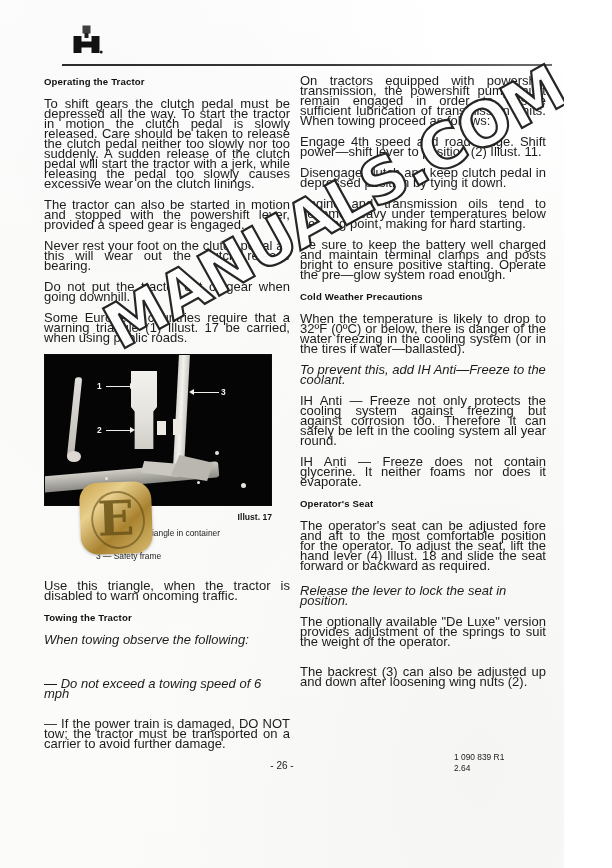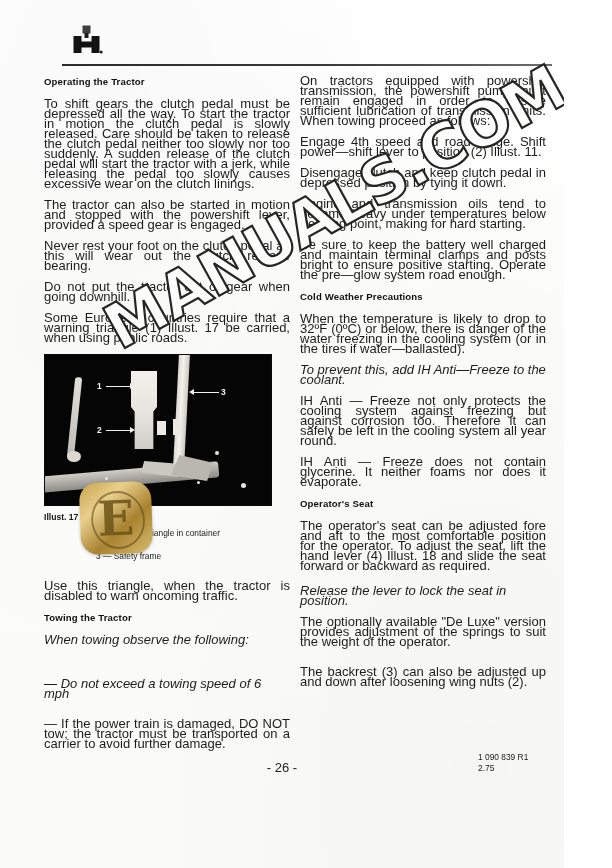--- a/index.html
+++ b/index.html
@@ -165,46 +165,46 @@
   .c1 .lead { left: 9px; width: 26px; }
   .c1 .arrow { left: 33px; border-left: 5px solid #f0efe9; }
   .c2 { left: 52px; top: 70px; }
   .c2 .lead { left: 9px; width: 26px; }
   .c2 .arrow { left: 33px; border-left: 5px solid #f0efe9; }
   .c3 { left: 176px; top: 32px; }
   .c3 .lead { left: -28px; width: 26px; }
   .c3 .arrow { left: -32px; border-right: 5px solid #f0efe9; }
 
   .illus-num {
-    text-align: left;
+    text-align: right;
     font-size: 8.6px;
     font-weight: bold;
     margin: 6px 0 6px 0;
     color: #151515;
   }
   .legend {
     margin: 0 0 0 52px;
     font-size: 8.4px;
     line-height: 11.6px;
     color: #1c1c1c;
   }
   .legend div { white-space: nowrap; }
 
   
   .footer-page {
     position: absolute;
     left: 0; right: 0;
     top: 760px;
     text-align: center;
-    font-size: 13px;
+    font-size: 10px;
     color: #202020;
   }
   .footer-doc {
     position: absolute;
-    left: 478px;
+    left: 454px;
     top: 752px;
     font-size: 8.4px;
     line-height: 11.4px;
     color: #1b1b1b;
   }
 
   
   .wm {
     position: absolute;
     inset: 0;
@@ -374,21 +374,21 @@
 
     <p class="body">The optionally available "De Luxe" version provides adjustment of the springs to suit the weight of the operator.</p>
 
     <p class="body last">The backrest (3) can also be adjusted up and down after loosening wing nuts (2).</p>
   </div>
 
   <div class="footer-page">- 26 -</div>
 
   <div class="footer-doc">
     <div>1 090 839 R1</div>
-    <div>2.75</div>
+    <div>2.64</div>
   </div>
 
   <div class="wm">
     <div class="wm-text">MANUALS.COM</div>
     <div class="wm-badge">
       <div class="ring"></div>
       <div class="glyph">E</div>
     </div>
   </div>
 </div>

